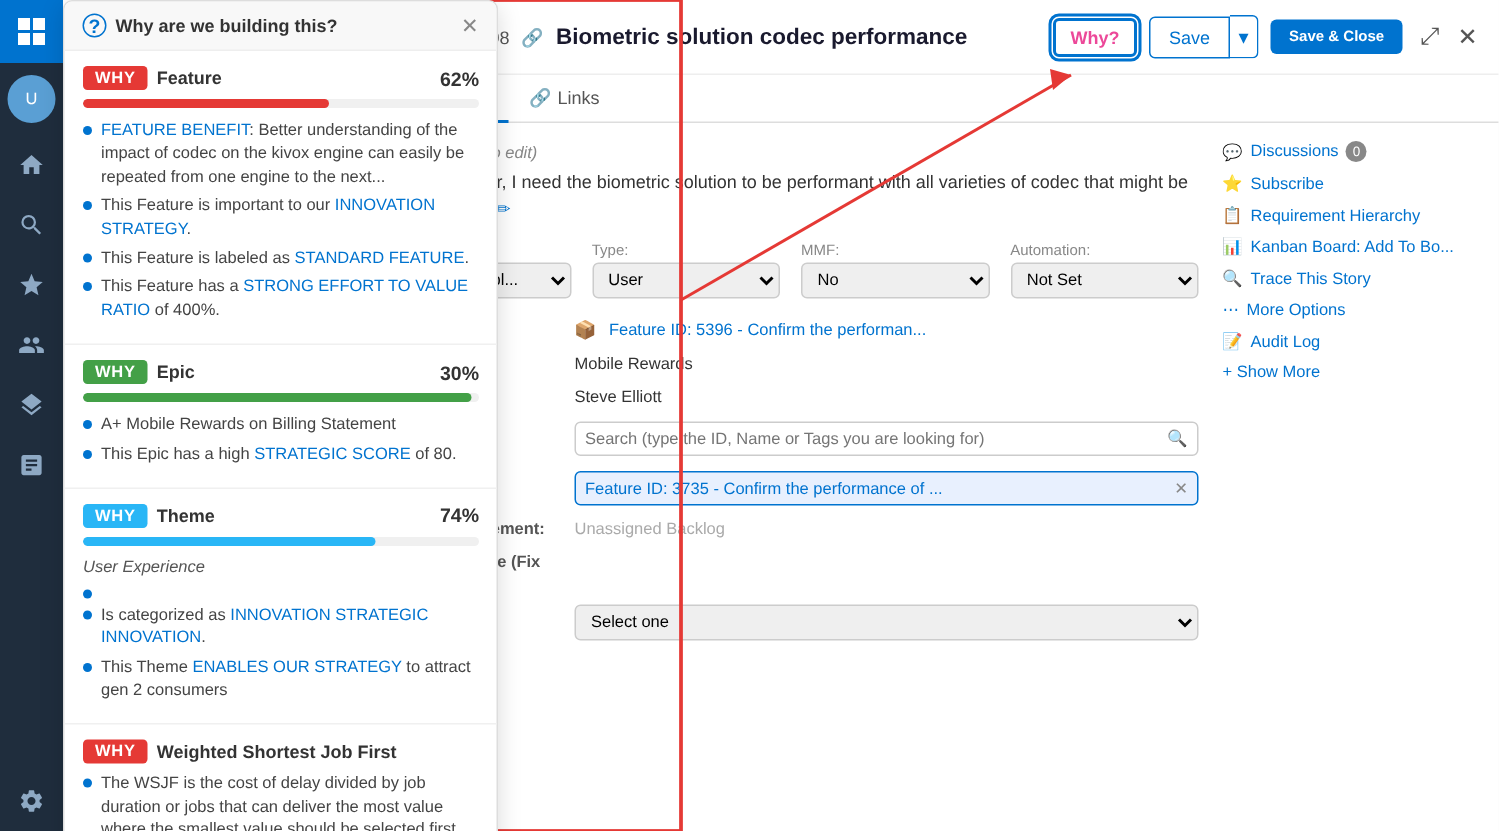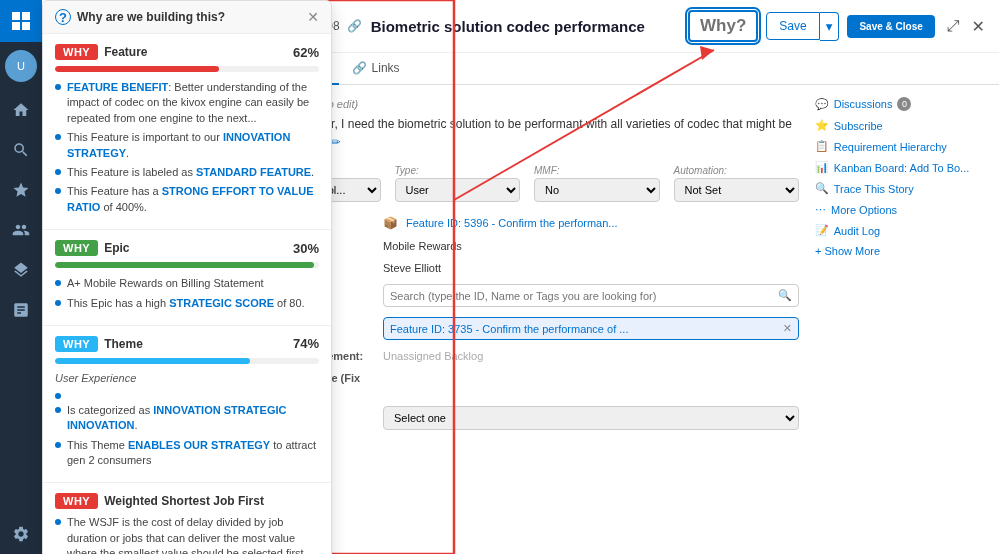--- a/index.html
+++ b/index.html
@@ -78,21 +78,21 @@
       display: flex; align-items: center; gap: 8px;
       padding: 10px 14px; border-bottom: 1px solid #eee;
       background: white;
     }
     .story-checkbox { width: 14px; height: 14px; }
     .story-id { font-size: 12px; color: #555; }
     .story-link-icon { font-size: 12px; color: #0073cf; cursor: pointer; }
     .story-title { font-size: 15px; font-weight: 600; color: #1a1a2e; flex: 1; }
     .why-btn {
       padding: 4px 10px; border: 2px solid #0073cf; border-radius: 4px;
-      background: white; color: #737373; font-weight: 700; font-size: 17px;
+      background: white; color: #ec4899; font-weight: 700; font-size: 12px;
       cursor: pointer;
     }
     .save-split {
       display: flex; align-items: center;
     }
     .save-btn {
       padding: 6px 12px; border: 1px solid #0073cf; background: white;
       color: #0073cf; font-size: 12px; cursor: pointer; border-radius: 4px 0 0 4px;
     }
     .save-dropdown {
@@ -131,21 +131,21 @@
     .story-right { width: 170px; flex-shrink: 0; }
 
     .story-field { margin-bottom: 14px; }
     .story-text-content { font-size: 12px; color: #333; line-height: 1.5; }
     .story-text-label { font-size: 11px; color: #888; }
 
     .story-inline-fields {
       display: flex; gap: 14px; margin-bottom: 14px;
     }
     .inline-field { flex: 1; }
-    .inline-field label { display: block; font-size: 10px; color: #888; margin-bottom: 2px; font-style: italic; }
+    .inline-field label { display: block; font-size: 10px; color: #888; margin-bottom: 2px; }
     .inline-field select, .inline-field input {
       width: 100%; padding: 4px 6px; border: 1px solid #ccc; border-radius: 4px; font-size: 11px;
     }
 
     .story-row {
       display: flex; align-items: center; margin-bottom: 10px; gap: 8px;
     }
     .story-row-label { width: 120px; font-size: 11px; color: #555; font-weight: 600; flex-shrink: 0; }
     .story-row-value { flex: 1; font-size: 11px; color: #333; }
     .story-row-link { color: #0073cf; text-decoration: none; font-size: 11px; }
@@ -190,21 +190,21 @@
     .why-tag.epic { background: #43a047; }
     .why-tag.theme { background: #29b6f6; }
     .why-tag.wsjf { background: #e53935; }
     .why-type-label { font-size: 12px; font-weight: 600; color: #333; flex: 1; }
     .why-percent { font-size: 13px; font-weight: 700; color: #333; }
     .why-progress { height: 6px; background: #f0f0f0; border-radius: 3px; margin-bottom: 8px; overflow: hidden; }
     .why-progress-bar { height: 100%; border-radius: 3px; }
     .why-items { list-style: none; padding: 0; }
     .why-items li { display: flex; gap: 6px; margin-bottom: 4px; font-size: 11px; color: #444; line-height: 1.4; }
     .why-bullet { width: 6px; height: 6px; border-radius: 50%; background: #0073cf; flex-shrink: 0; margin-top: 4px; }
-    .why-link { color: #0073cf; text-decoration: none; font-weight: 700; }
+    .why-link { color: #0073cf; text-decoration: none; font-weight: 400; }
     .why-scroll { max-height: 540px; overflow-y: auto; }
 
     
     .bar-feature { background: #e53935; }
     .bar-epic { background: #43a047; }
     .bar-theme { background: #29b6f6; }
   </style>
 </head>
 <body>
 

